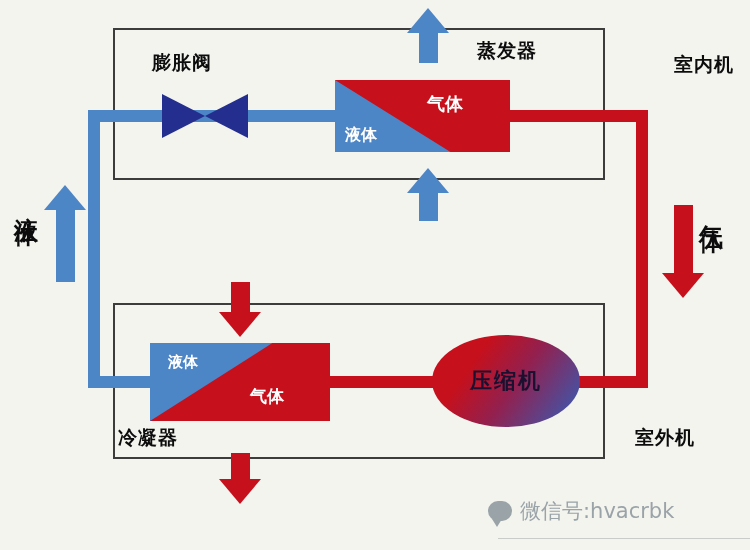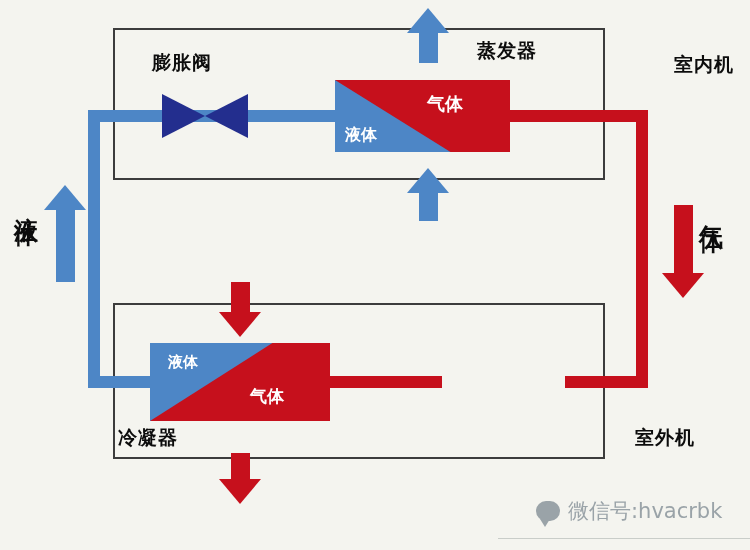--- a/index.html
+++ b/index.html
@@ -77,20 +77,23 @@
     <span class="tag" style="left:10px; bottom:6px; font-size:16px;">液体</span>
     <span class="tag" style="left:92px; top:12px; font-size:18px;">气体</span>
   </div>
 
   <div class="hx cond" style="left:150px; top:343px; width:180px; height:78px;">
     <div class="blue-tri"></div>
     <span class="tag" style="left:18px; top:10px; font-size:15px;">液体</span>
     <span class="tag" style="left:100px; top:42px; font-size:17px;">气体</span>
   </div>
 
+  <div class="compressor" style="left:432px; top:335px; width:148px; height:92px;">
+    <span class="clabel">压缩机</span>
+  </div>
 
   <div class="arrow blue" style="left:407px; top:8px;">
     <div class="head-up"></div>
     <div class="abody" style="height:30px;"></div>
   </div>
 
   <div class="arrow blue" style="left:407px; top:168px;">
     <div class="head-up"></div>
     <div class="abody" style="height:28px;"></div>
   </div>
@@ -116,19 +119,19 @@
   </div>
 
   <div class="lbl big" style="left:152px; top:50px;">膨胀阀</div>
   <div class="lbl big" style="left:477px; top:38px;">蒸发器</div>
   <div class="lbl big" style="left:633px; top:52px;margin-left:41px;">室内机</div>
   <div class="lbl vert" style="left:10px; top:198px;">液体</div>
   <div class="lbl vert" style="left:695px; top:205px;">气体</div>
   <div class="lbl big" style="left:635px; top:425px;">室外机</div>
   <div class="lbl big" style="left:118px; top:425px;">冷凝器</div>
 
-  <div class="wm" style="left:536px; top:497px;">
+  <div class="wm" style="left:488px; top:497px;">
     <span class="wm-icon"></span>
     <span>微信号:hvacrbk</span>
   </div>
   <div class="wm-line" style="left:498px; top:538px; width:252px;"></div>
 
 </div>
 
 </body></html>

